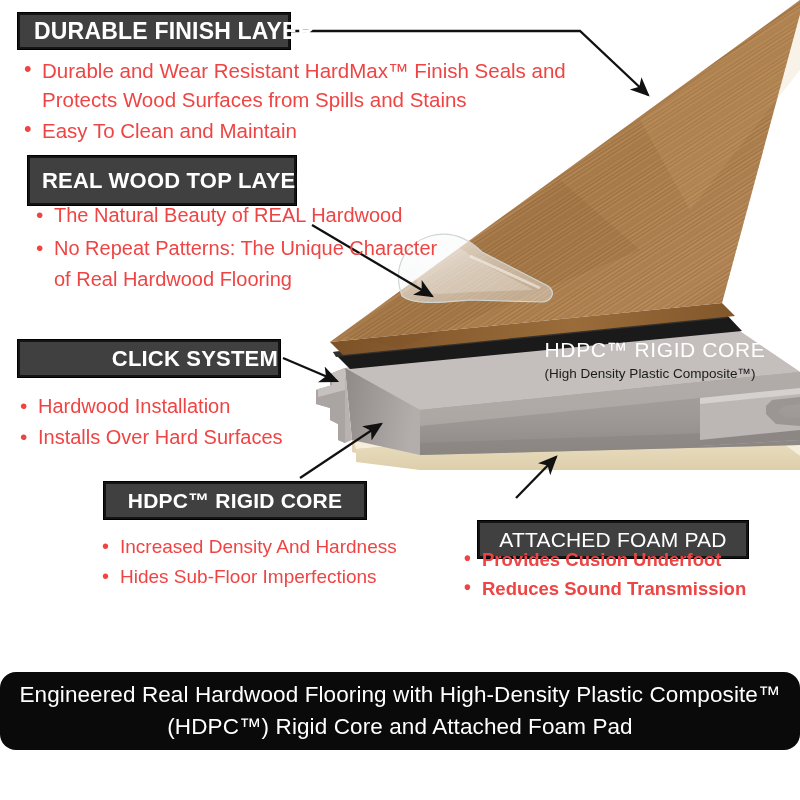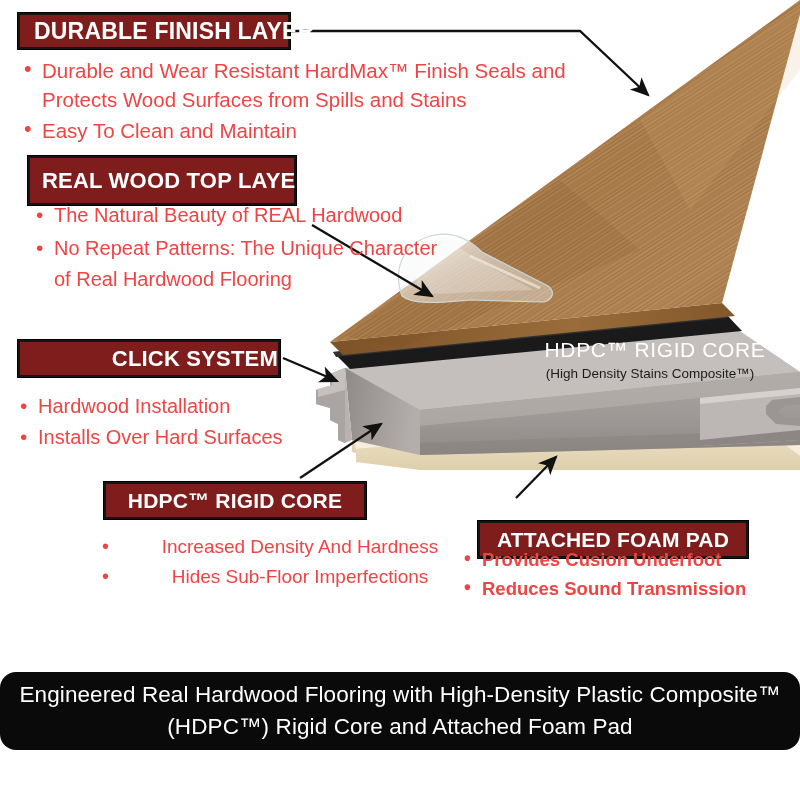--- a/index.html
+++ b/index.html
@@ -10,21 +10,21 @@
   #stage{
     position:relative;
     width:800px;height:800px;
     background:#ffffff;
     overflow:hidden;
   }
 
   
   .chip{
     position:absolute;
-    background:#7f1d1d;
+    background:#404040;
     color:#ffffff;
     display:flex;
     align-items:center;
     box-sizing:border-box;
     border:2px solid #141414;
     box-shadow:0 0 0 1px #000;
     letter-spacing:.2px;
     white-space:nowrap;
   }
   .chip span{display:block;width:100%;}
@@ -43,21 +43,21 @@
   .bullets li::before{
     content:"\2022";
     position:absolute;
     left:2px;top:-1px;
     font-size:1.05em;
     line-height:inherit;
   }
   .b-dur{left:22px;top:56px;width:580px;font-size:20.5px;line-height:29px;font-weight:400;}
   .b-real{left:34px;top:200px;width:420px;font-size:20px;line-height:31px;font-weight:400;}
   .b-click{left:18px;top:392px;width:380px;font-size:20px;line-height:29px;font-weight:400;}
-  .b-core{left:100px;top:533px;width:380px;font-size:19px;line-height:28px;font-weight:400;text-align:center;}
+  .b-core{left:100px;top:533px;width:380px;font-size:19px;line-height:28px;font-weight:400;}
   .b-foam{left:462px;top:546px;width:330px;font-size:18.5px;line-height:27px;font-weight:700;}
   .b-foam li::before{font-weight:700;}
 
   
   #plank{position:absolute;left:0;top:0;width:800px;height:800px;}
 
   
   .core-label{
     position:absolute;
     text-align:center;
@@ -220,21 +220,21 @@
     <path d="M312,225 L432,296" fill="none" stroke="#111" stroke-width="2.3" marker-end="url(#ah)"></path>
 
     <path d="M283,358 L337,381" fill="none" stroke="#111" stroke-width="2.3" marker-end="url(#ah)"></path>
 
     <path d="M300,478 L381,424" fill="none" stroke="#111" stroke-width="2.3" marker-end="url(#ah)"></path>
 
     <path d="M516,498 L556,457" fill="none" stroke="#111" stroke-width="2.3" marker-end="url(#ah)"></path>
   </svg>
 
   <div class="core-label" id="coreTitle">HDPC™ RIGID CORE</div>
-  <div class="core-label" id="coreSub">(High Density Stains Composite™)</div>
+  <div class="core-label" id="coreSub">(High Density Plastic Composite™)</div>
 
   <div class="chip" style="left:18px;top:13px;width:272px;height:36px;padding-left:14px;font-size:23px;font-weight:700;">
     <span>DURABLE FINISH LAYER</span>
   </div>
   <div class="bullets b-dur">
     <ul>
       <li>Durable and Wear Resistant HardMax™ Finish Seals and Protects Wood Surfaces from Spills and Stains</li>
       <li>Easy To Clean and Maintain</li>
     </ul>
   </div>
@@ -262,21 +262,21 @@
   <div class="chip" style="left:104px;top:482px;width:262px;height:37px;justify-content:center;font-size:21px;font-weight:700;">
     <span style="text-align:center;">HDPC™ RIGID CORE</span>
   </div>
   <div class="bullets b-core">
     <ul>
       <li>Increased Density And Hardness</li>
       <li>Hides Sub-Floor Imperfections</li>
     </ul>
   </div>
 
-  <div class="chip" style="left:478px;top:521px;width:270px;height:37px;justify-content:center;font-size:21px;font-weight:700;">
+  <div class="chip" style="left:478px;top:521px;width:270px;height:37px;justify-content:center;font-size:21px;font-weight:400;">
     <span style="text-align:center;">ATTACHED FOAM PAD</span>
   </div>
   <div class="bullets b-foam">
     <ul>
       <li>Provides Cusion Underfoot</li>
       <li>Reduces Sound Transmission</li>
     </ul>
   </div>
 
   <div id="caption">

